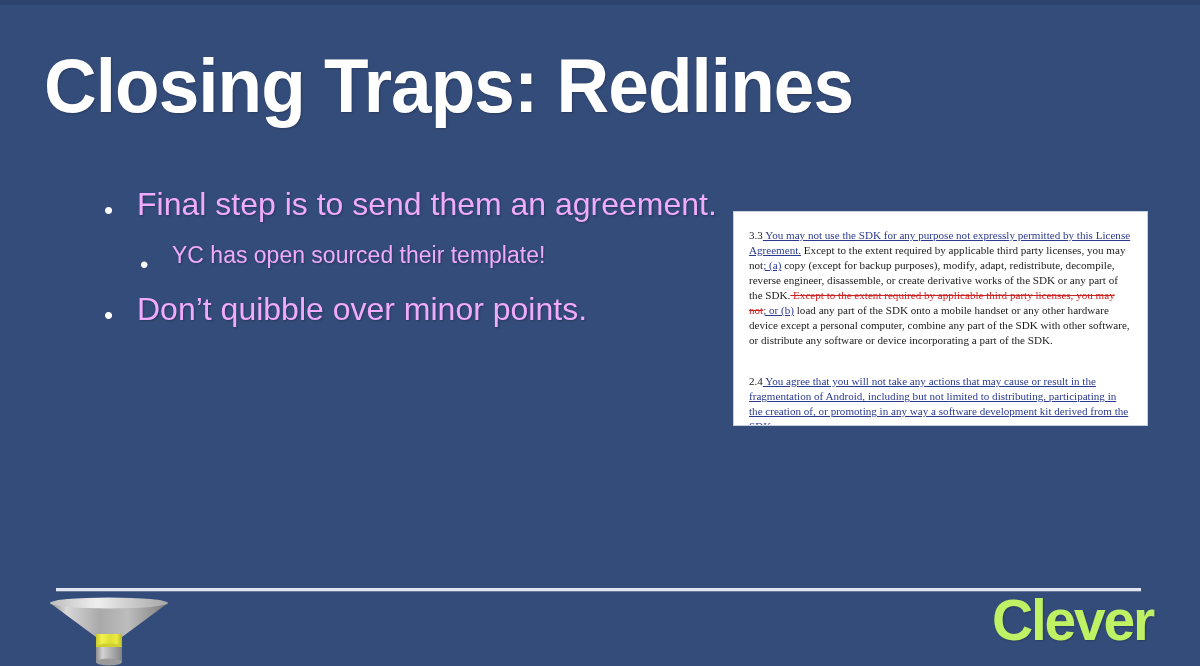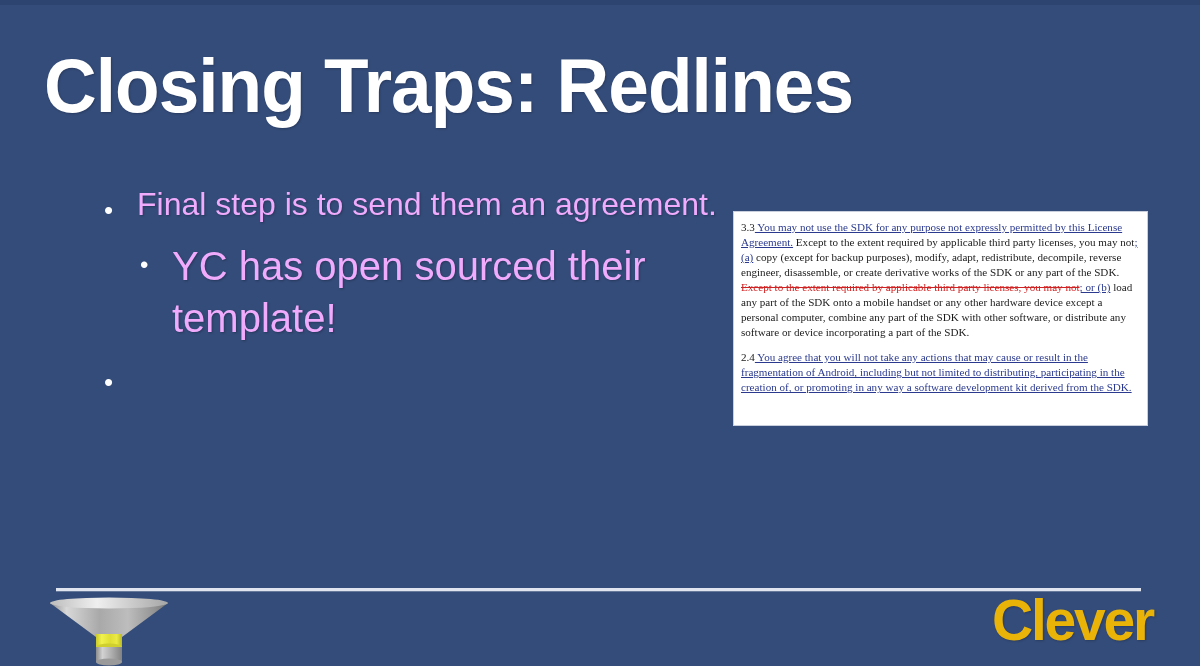--- a/index.html
+++ b/index.html
@@ -45,38 +45,38 @@
     line-height:1;
   }
   .bullet-l1 > .bullet-dot { font-size:26px; width:33px; padding-top:13px; }
   .bullet-l2 > .bullet-dot { font-size:24px; width:32px; padding-top:12px; }
   .bullet-text {
     color:#f0abfc;
     font-size:32px;
     line-height:1.29;
     text-shadow:1px 1px 2px rgba(20,30,55,0.4);
   }
-  .bullet-l2 .bullet-text { font-size:40px; }
+  .bullet-l2 .bullet-text { font-size:23px; }
 
   
   #redline-doc {
     position:absolute;
     left:733px; top:211px;
     width:415px; height:215px;
     background:#ffffff;
     border:1px solid #c9cfdd;
     padding:8px 7px 6px 7px;
     overflow:hidden;
     font-family:"Liberation Serif", serif;
     font-size:11.1px;
     line-height:1.355;
     color:#1a1a1a;
     text-align:left;
   }
-  #redline-doc p { margin:0; }
+  #redline-doc p { margin:8px; }
   #redline-doc .para-gap { height:10px; }
   .ins {
     color:#2b3a8f;
     text-decoration:underline;
   }
   .del {
     color:#cf2222;
     text-decoration:line-through;
   }
   .num { color:#1a1a1a; }
@@ -96,21 +96,21 @@
     left:48px; top:596px;
     width:122px; height:70px;
   }
 
   
   #clever-logo {
     position:absolute;
     left:992px; top:592px;
     font-size:57px;
     font-weight:bold;
-    color:#eab308;
+    color:#bef264;
     letter-spacing:-2.2px;
     line-height:1;
     text-shadow:1px 1px 2px rgba(20,30,55,0.3);
   }
 </style>
 </head>
 <body>
 
 <div id="top-strip"></div>
 
@@ -123,20 +123,21 @@
     <span class="bullet-text">Final step is to send them an agreement.</span>
   </div>
 
   <div class="bullet-row bullet-l2">
     <span class="bullet-dot">•</span>
     <span class="bullet-text">YC has open sourced their template!</span>
   </div>
 
   <div class="bullet-row bullet-l1">
     <span class="bullet-dot">•</span>
+    <span class="bullet-text">Don’t quibble over minor points.</span>
   </div>
 
 </div>
 
 <div id="redline-doc">
   <p>
     <span class="num">3.3</span><span><span class="ins"> You may not use the SDK for any purpose not expressly permitted by this License Agreement.</span><span class=""> Except to the extent required by applicable third party licenses, you may not</span><span class="ins">; (a)</span><span class=""> copy (except for backup purposes), modify, adapt, redistribute, decompile, reverse engineer, disassemble, or create derivative works of the SDK or any part of the SDK.</span><span class="del"> Except to the extent required by applicable third party licenses, you may not</span><span class="ins">; or (b)</span><span class=""> load any part of the SDK onto a mobile handset or any other hardware device except a personal computer, combine any part of the SDK with other software, or distribute any software or device incorporating a part of the SDK.</span></span>
   </p>
   <div class="para-gap"></div>
   <p>

